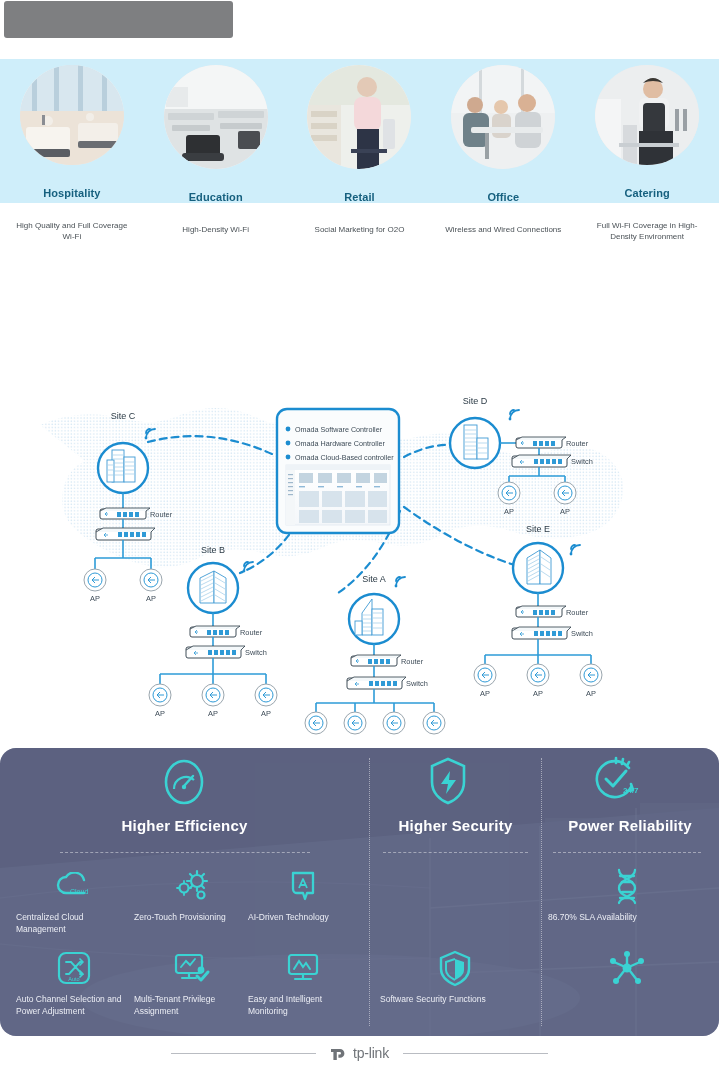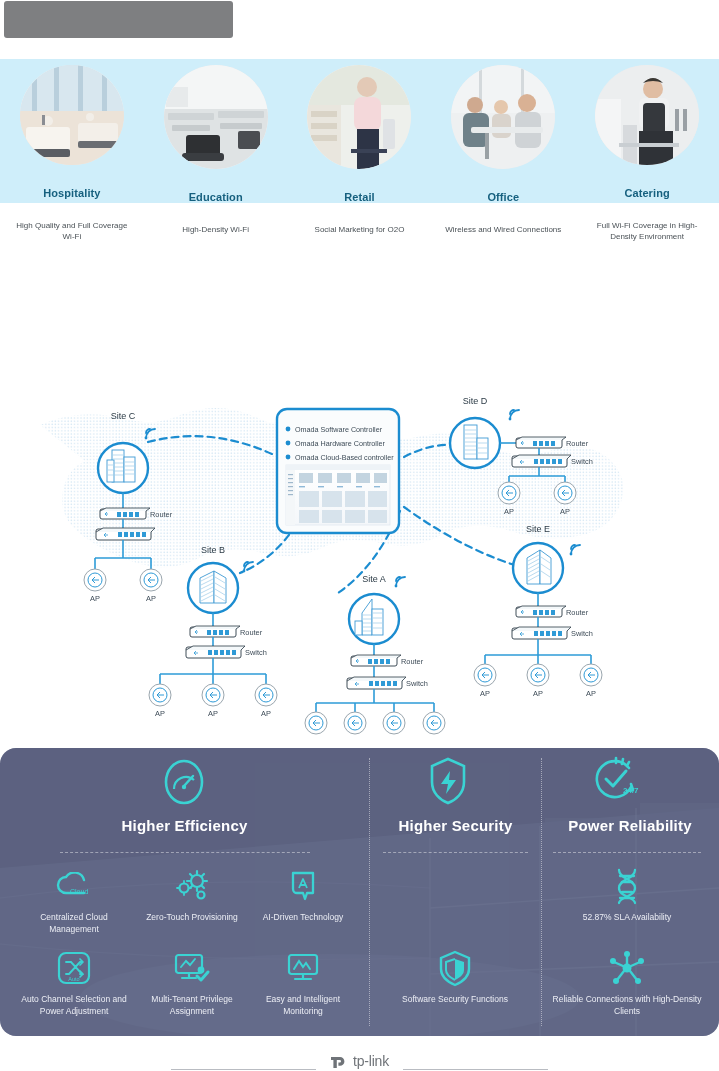--- a/index.html
+++ b/index.html
@@ -66,31 +66,31 @@
   }
   .hdiv{
     position:absolute;height:0;border-top:1px dashed rgba(255,255,255,.42);
   }
 
   .pillar-title{
     position:absolute;color:#ffffff;font-size:15px;font-weight:bold;
     text-align:center;letter-spacing:.2px;
   }
 
-  .feat-item{position:absolute;text-align:center;}
+  .feat-item{position:absolute;text-align:left;}
   .feat-icon{height:40px;display:flex;align-items:center;justify-content:center;}
   .feat-label{
     margin-top:6px;font-size:8.5px;color:#eceef5;line-height:1.36;
   }
 
   
   .footer{
     position:absolute;left:0;top:1036px;width:719px;height:34px;
     background:#ffffff;
-    display:flex;align-items:flex-end;justify-content:center;
+    display:flex;align-items:center;justify-content:center;
   }
   .foot-line{height:1px;background:#b9bcc2;width:145px;}
   .foot-logo{
     display:flex;align-items:center;gap:3px;
     margin:0 14px;color:#6f7378;
   }
   .foot-logo .txt{font-size:14px;letter-spacing:-.2px;color:#6f7378;}
 </style>
 </head>
 <body>
@@ -855,39 +855,38 @@
         <div class="feat-icon">
           <svg width="28" height="38" viewBox="0 0 28 38" fill="none" stroke="#3ad3d3" stroke-width="2.3" stroke-linecap="round">
             <path d="M6 3 C6 12 22 12 22 21 C22 30 6 30 6 36"></path>
             <path d="M22 3 C22 12 6 12 6 21 C6 30 22 30 22 36"></path>
             <line x1="7" y1="9" x2="21" y2="9"></line>
               <line x1="9" y1="15" x2="19" y2="15"></line>
             <line x1="9" y1="25" x2="19" y2="25"></line>
               <line x1="7" y1="31" x2="21" y2="31"></line>
           </svg>
         </div>
-        <div class="feat-label">52.87% SLA Availability</div>
+        <div class="feat-label">86.70% SLA Availability</div>
       </div>
       <div class="feat-item" style="left:548px;top:200px;width:158px;">
         <div class="feat-icon">
           <svg width="38" height="36" viewBox="0 0 38 36" fill="none" stroke="#3ad3d3" stroke-width="2.4" stroke-linecap="round">
             <circle cx="19" cy="18" r="4.5" fill="#3ad3d3" stroke="none"></circle>
             <line x1="19" y1="14" x2="19" y2="5"></line>
               <circle cx="19" cy="4" r="3" fill="#3ad3d3" stroke="none"></circle>
             <line x1="16" y1="21" x2="9" y2="30"></line>
               <circle cx="8" cy="31" r="3" fill="#3ad3d3" stroke="none"></circle>
             <line x1="22" y1="21" x2="29" y2="30"></line>
               <circle cx="30" cy="31" r="3" fill="#3ad3d3" stroke="none"></circle>
             <line x1="15" y1="16" x2="6" y2="12"></line>
               <circle cx="5" cy="11" r="3" fill="#3ad3d3" stroke="none"></circle>
             <line x1="23" y1="16" x2="32" y2="12"></line>
               <circle cx="33" cy="11" r="3" fill="#3ad3d3" stroke="none"></circle>
           </svg>
         </div>
-        <div class="feat-label">Reliable Connections with High-Density Clients</div>
       </div>
     </div>
   </div>
 
   <div class="footer">
     <div class="foot-line"></div>
     <div class="foot-logo">
       <svg width="20" height="18" viewBox="0 0 20 18">
         <path d="M4 5 h6 a4.4 4.4 0 0 1 0 8.8 h-1.6 v-3.4 h1.4 a1.2 1.2 0 0 0 0 -2.4 h-3 v8 h-3.4 v-8 h-2.4 v-3 z" fill="#6f7378"></path>
       </svg>

